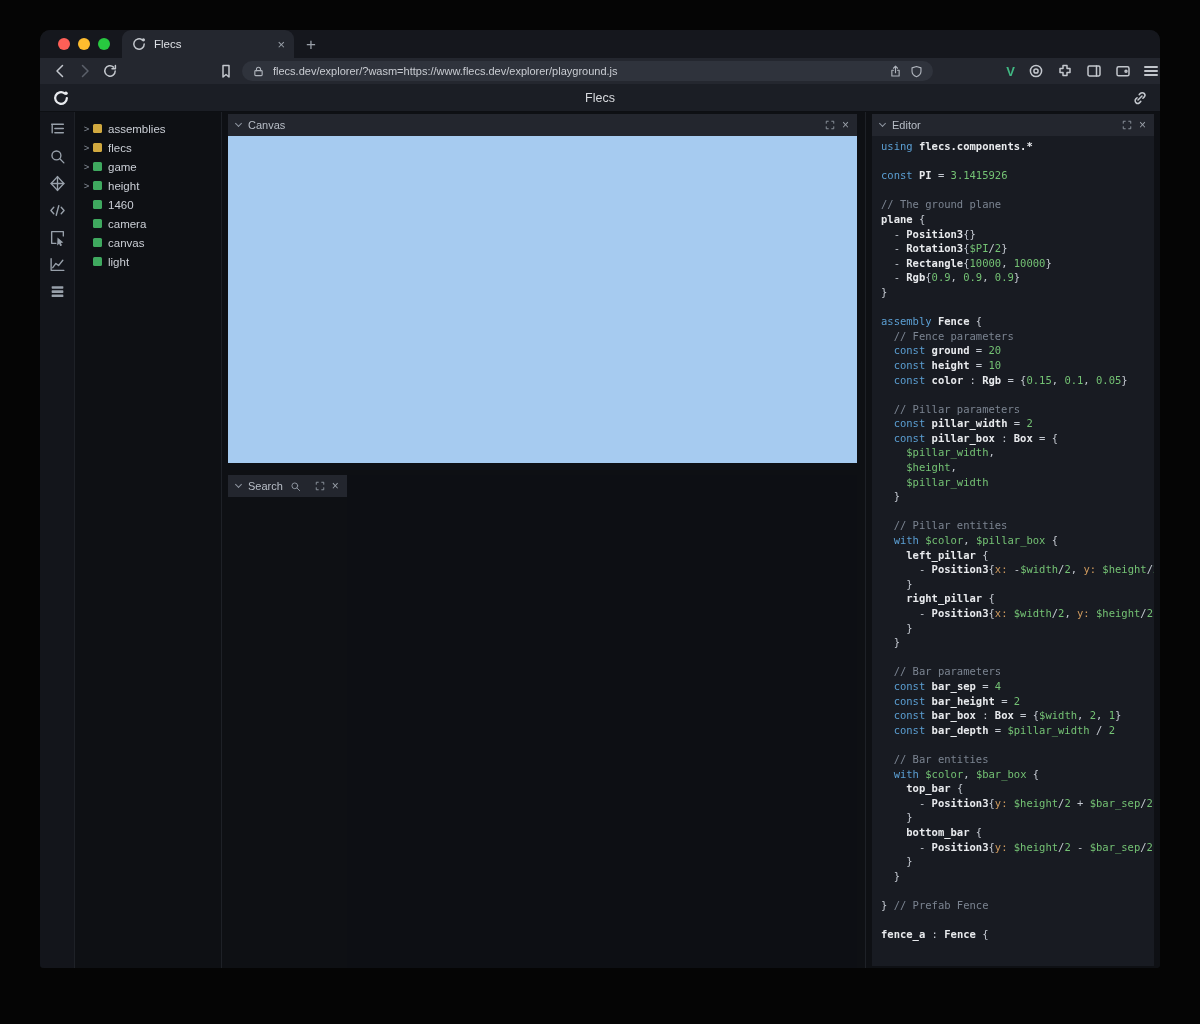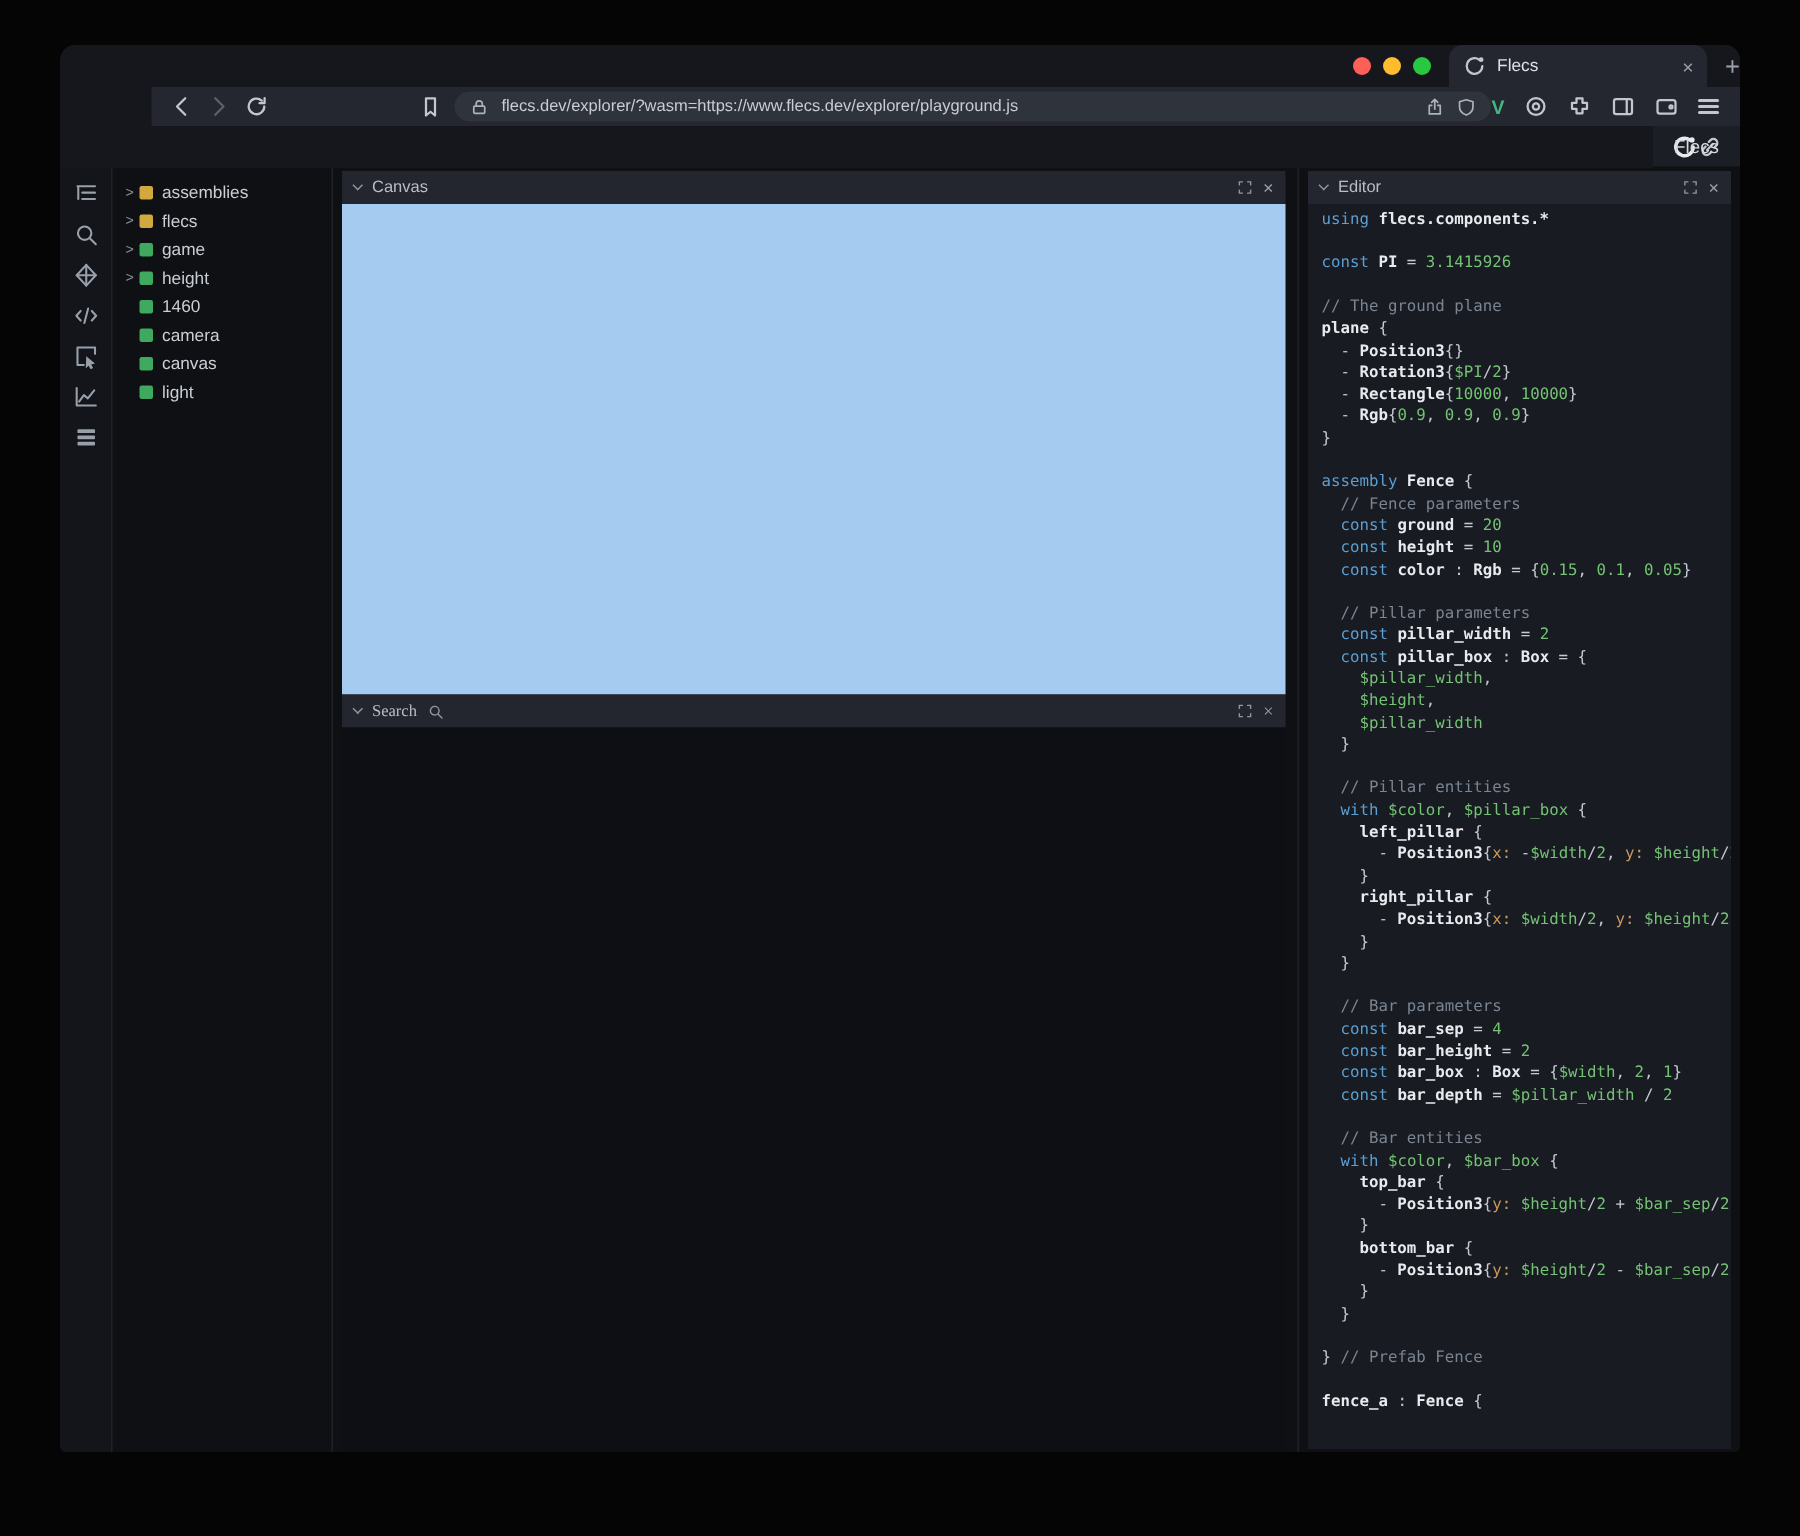--- a/index.html
+++ b/index.html
@@ -1,35 +1,35 @@
 <!DOCTYPE html>
 <html><head>
 <meta charset="utf-8">
 <style>
   * { margin:0; padding:0; box-sizing:border-box; }
   html,body { width:1200px; height:1024px; background:#050505; overflow:hidden;
               font-family:"Liberation Sans", sans-serif; }
 
   .window { position:absolute; left:40px; top:30px; width:1120px; height:938px;
             background:#15171d; border-radius:10px 10px 4px 4px; overflow:hidden;
-            display:flex; flex-direction:column;align-items:flex-end; }
+            display:flex; flex-direction:column; }
 
   
   .tabstrip { height:28px; background:#15171d; display:flex; align-items:center; flex:none; }
   .traffic { display:flex; gap:8px; padding:0 12px 0 18px; }
   .light { width:12px; height:12px; border-radius:50%; display:inline-block; }
   .tab { width:172px; height:28px; background:#24272f; border-radius:9px 9px 0 0;
          display:flex; align-items:center; gap:7px; padding:0 9px; }
   .tab-title { font-size:11.5px; color:#dde0e5; flex:1; }
   .tab-close { font-size:13px; color:#9aa0a9; cursor:default; }
   .newtab { font-size:17px; color:#9aa0a9; margin-left:12px; line-height:1; }
 
   
   .toolbar { height:26px; background:#24272f; display:flex; align-items:center;
-             padding:0 14px 0 12px; flex:none; }
+             padding:0 2px 0 12px; flex:none; }
   .bicon svg { display:block; width:16px; height:16px; }
   .bicon * { fill:none; stroke:#c3c7cd; stroke-width:1.5; stroke-linecap:round; stroke-linejoin:round; }
   .bicon .f { fill:#c3c7cd; stroke:none; }
   .bicon.dim * { stroke:#5b606a; }
   .navgroup { display:flex; gap:9px; align-items:center; }
   .bookmark-btn { margin-left:100px; }
   .urlbar { width:691px; height:20px; margin-left:8px; background:#2f333c; border-radius:10px;
             display:flex; align-items:center; gap:8px; padding:0 10px; }
   .urlbar svg { display:block; width:13px; height:13px; }
   .urlbar .pill-icon * { fill:none; stroke:#aeb3bb; stroke-width:1.4; stroke-linecap:round; stroke-linejoin:round; }
@@ -65,21 +65,21 @@
   .panel-header { height:22px; background:#23262e; display:flex; align-items:center;
                   gap:7px; padding:0 8px; flex:none; }
   .panel-title { font-size:11px; color:#b8bec7; }
   .chev { width:5px; height:5px; border-right:1.3px solid #8f96a0; border-bottom:1.3px solid #8f96a0;
           transform:rotate(45deg); margin-top:-3px; flex:none; }
   .header-spacer { flex:1; }
   .hicon svg { display:block; width:10px; height:10px; }
   .hicon * { fill:none; stroke:#8f96a0; stroke-width:1.5; stroke-linecap:round; }
   .panel-close { font-size:12px; color:#9aa0a9; line-height:1; }
   .canvas-content { height:327px; flex:none; }
-  .search-panel { margin-top:0; display:flex; flex-direction:column; flex:1; min-height:0;font-family:Liberation Serif, serif; }
+  .search-panel { margin-top:12px; display:flex; flex-direction:row; flex:1; min-height:0; }
   .search-content { flex:1; background:#0d0f14; }
   .mag svg { display:block; width:11px; height:11px; }
   .mag * { fill:none; stroke:#8f96a0; stroke-width:1.4; stroke-linecap:round; }
 
   .editorcol { width:295px; flex:none; border-left:1px solid #1e2127; display:flex;
                flex-direction:column; padding:2px 6px 2px 6px; min-height:0; }
   .code { flex:1; background:#181b22; overflow:hidden; padding:3px 0 0 9px;
           font-family:"DejaVu Sans Mono", monospace; font-size:10.5px; line-height:14.6px; }
   .code-line { white-space:pre; height:14.6px; }
   .tok-k { color:#5b9fd3;margin-top:24px; }

